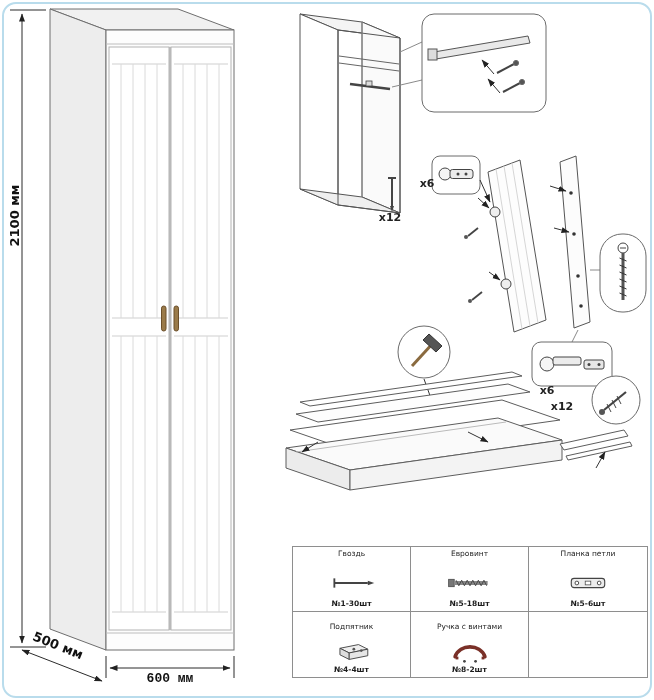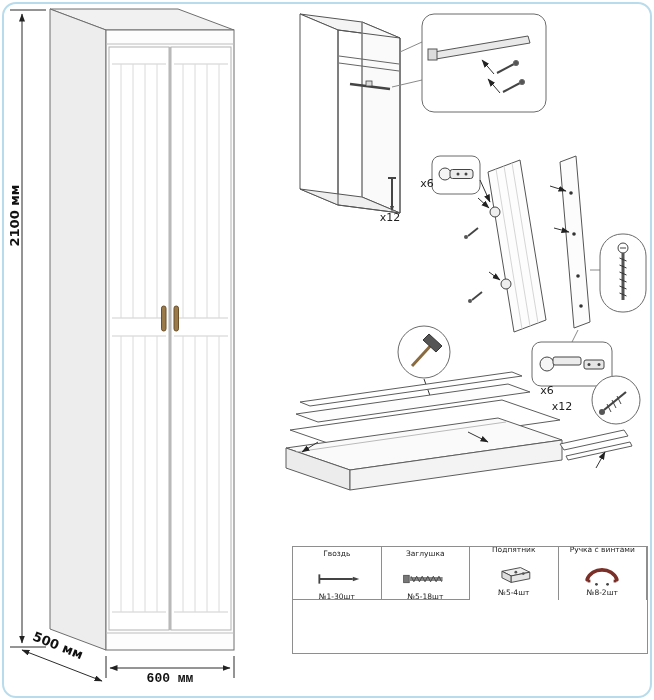--- a/index.html
+++ b/index.html
@@ -6,40 +6,40 @@
   body{
     width:654px;height:700px;position:relative;overflow:hidden;
     background:#ffffff;font-family:"DejaVu Sans","Liberation Sans",sans-serif;color:#1a1a1a;
   }
   .frame{position:absolute;inset:2px;border:2px solid #b9dcec;border-radius:14px;pointer-events:none;}
   svg.layer{position:absolute;left:0;top:0;}
   .dim-label{position:absolute;font-size:13px;font-weight:600;color:#111;text-align:center;white-space:nowrap;}
   .dim-height{left:-26px;top:208px;width:80px;transform:rotate(-90deg);}
   .dim-width{left:120px;top:671px;width:100px;font-family:Liberation Mono, monospace;}
   .dim-depth{left:19px;top:638px;width:78px;transform:rotate(22deg);}
-  .qty-label{position:absolute;font-size:11px;font-weight:400;color:#222;text-align:center;white-space:nowrap;}
+  .qty-label{position:absolute;font-size:11px;font-weight:700;color:#222;text-align:center;white-space:nowrap;}
   .qty-top-screws{left:372px;top:211px;width:36px;}
   .qty-top-hinges{left:412px;top:177px;width:30px;}
   .qty-bottom-hinges{left:532px;top:384px;width:30px;}
   .qty-bottom-screws{left:544px;top:400px;width:36px;}
   .parts-table{
-    position:absolute;left:292px;top:546px;width:356px;height:108px;
-    display:grid;grid-template-columns:repeat(4,1fr);grid-template-rows:1fr 1fr;
+    position:absolute;left:292px;top:546px;width:356px;height:132px;
+    display:grid;grid-template-columns:repeat(3,1fr);grid-template-rows:1fr 1fr;
     border:1px solid #8e8e8e;background:#fff;box-sizing:border-box;
   }
   .cell{
     border-right:1px solid #8e8e8e;border-bottom:1px solid #8e8e8e;
     display:flex;flex-direction:column;align-items:center;justify-content:space-between;
     padding:3px 2px;box-sizing:border-box;overflow:hidden;
   }
   .cell.last-col{border-right:none;}
   .cell.last-row{border-bottom:none;justify-content:flex-end;}
   .cell-title{font-size:7.5px;line-height:1.15;text-align:center;min-height:16px;color:#1c1c1c;}
   .cell-icon{height:26px;display:flex;align-items:center;justify-content:center;}
-  .cell-qty{font-size:7.5px;color:#1c1c1c;white-space:nowrap;}
+  .cell-qty{font-size:7.5px;color:#1c1c1c;white-space:nowrap;font-weight:bold;}
 </style>
 </head>
 <body>
 
 <div class="frame"></div>
 
 <svg class="layer" width="654" height="700" viewBox="0 0 654 700">
   <defs>
     <marker id="ah" markerWidth="9" markerHeight="7" refX="7.5" refY="3" orient="auto-start-reverse" markerUnits="userSpaceOnUse">
       <path d="M0,0 L8,3 L0,6 Z" fill="#222"></path>
@@ -253,46 +253,58 @@
       <svg width="50" height="26" viewBox="0 0 50 28">
         <line x1="6" y1="14" x2="42" y2="14" stroke="#444" stroke-width="2"></line>
         <line x1="6" y1="9" x2="6" y2="19" stroke="#444" stroke-width="2"></line>
         <polygon points="42,11.5 49,14 42,16.5" fill="#444"></polygon>
       </svg>
     </div>
     <div class="cell-qty">№1-30шт</div>
   </div>
 
   <div class="cell">
-    <div class="cell-title">Заглушка</div>
+    <div class="cell-title">Евровинт</div>
     <div class="cell-icon">
       <svg width="50" height="26" viewBox="0 0 50 28">
         <rect x="2" y="10" width="6" height="8" fill="#777" stroke="#444" stroke-width="0.8"></rect>
         <line x1="8" y1="14" x2="44" y2="14" stroke="#888" stroke-width="4.5"></line>
         <path d="M10,11 L13,17 L16,11 L19,17 L22,11 L25,17 L28,11 L31,17 L34,11 L37,17 L40,11 L43,17" stroke="#444" stroke-width="1" fill="none"></path>
       </svg>
     </div>
     <div class="cell-qty">№5-18шт</div>
   </div>
 
 
 
+  <div class="cell last-col">
+    <div class="cell-title">Планка петли</div>
+    <div class="cell-icon">
+      <svg width="50" height="26" viewBox="0 0 50 28">
+        <rect x="7" y="9" width="36" height="10" rx="3" fill="#ececec" stroke="#444" stroke-width="1.2"></rect>
+        <circle cx="13" cy="14" r="2" fill="#fff" stroke="#444" stroke-width="1"></circle>
+        <circle cx="37" cy="14" r="2" fill="#fff" stroke="#444" stroke-width="1"></circle>
+        <rect x="22" y="12" width="6" height="4" fill="#fff" stroke="#444" stroke-width="0.8"></rect>
+      </svg>
+    </div>
+    <div class="cell-qty">№5-6шт</div>
+  </div>
 
   <div class="cell last-row">
     <div class="cell-title">Подпятник</div>
     <div class="cell-icon">
       <svg width="50" height="26" viewBox="0 0 50 28">
         <polygon points="12,10 32,6 42,11 22,15" fill="#eeeeee" stroke="#444" stroke-width="1"></polygon>
         <polygon points="12,10 22,15 22,22 12,17" fill="#dddddd" stroke="#444" stroke-width="1"></polygon>
         <polygon points="22,15 42,11 42,18 22,22" fill="#e6e6e6" stroke="#444" stroke-width="1"></polygon>
         <circle cx="27" cy="11" r="1.5" fill="#555"></circle>
         <circle cx="35" cy="12.5" r="1.5" fill="#555"></circle>
       </svg>
     </div>
-    <div class="cell-qty">№5-4шт</div>
+    <div class="cell-qty">№4-4шт</div>
   </div>
 
 
   <div class="cell last-row">
     <div class="cell-title">Ручка с винтами</div>
     <div class="cell-icon">
       <svg width="50" height="26" viewBox="0 0 50 28">
         <path d="M9,19 C14,5 36,5 41,19" fill="none" stroke="#7a3028" stroke-width="4" stroke-linecap="round"></path>
         <line x1="11" y1="19" x2="11" y2="22" stroke="#7a3028" stroke-width="3"></line>
         <line x1="39" y1="19" x2="39" y2="22" stroke="#7a3028" stroke-width="3"></line>

